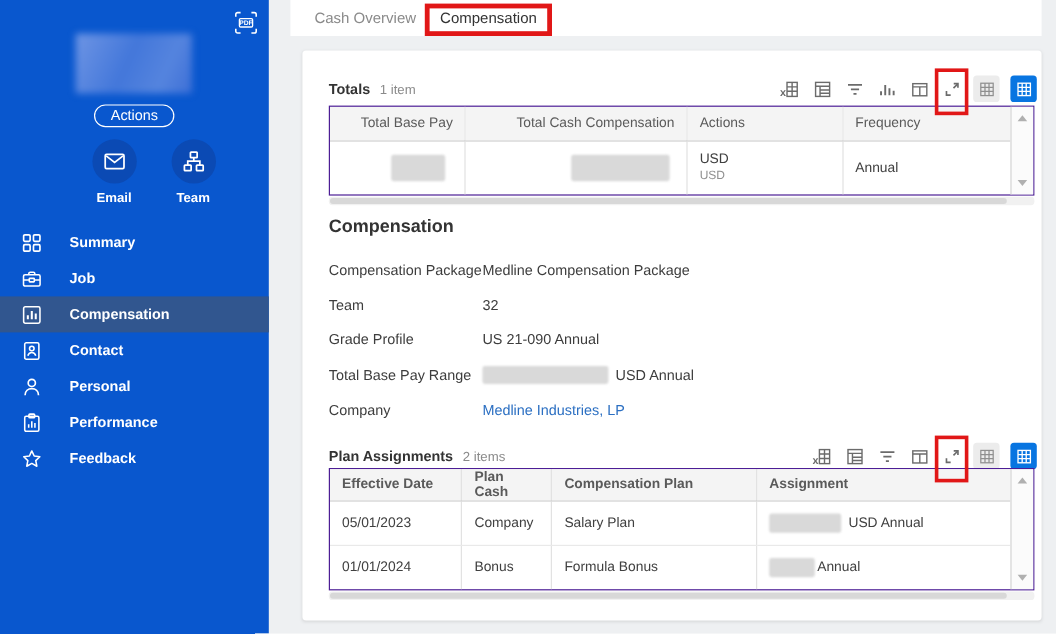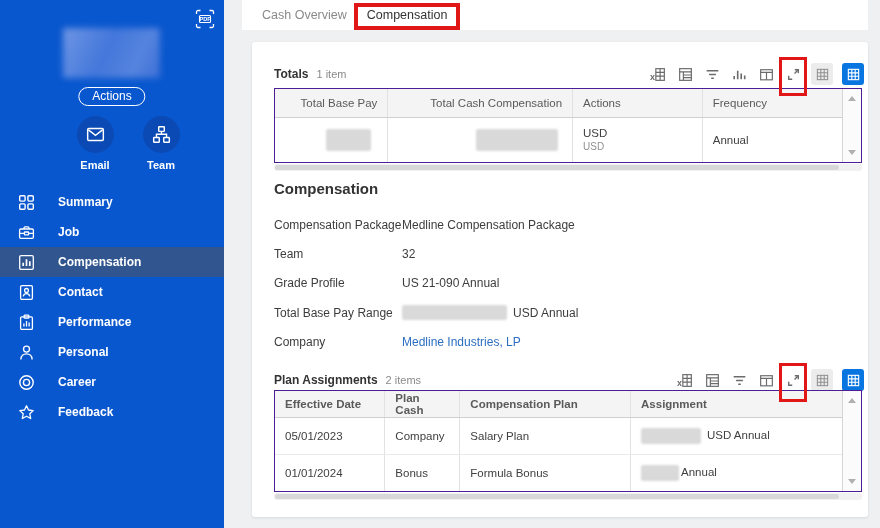--- a/index.html
+++ b/index.html
@@ -174,45 +174,36 @@
         <svg width="17" height="17" viewBox="0 0 17 17" fill="none" stroke="#fff" stroke-width="1.3">
           <rect x="2.6" y="1.6" width="11.8" height="13.8" rx="1.3"></rect>
           <circle cx="8.5" cy="6.4" r="1.9"></circle>
           <path d="M5.2 12.4 c0.5 -1.9 1.7 -2.7 3.3 -2.7 s2.8 0.8 3.3 2.7"></path>
         </svg>
       </span>
       <span class="mi-label">Contact</span>
     </div>
     <div class="menu-item">
       <span class="mi-icon">
+        <svg width="17" height="17" viewBox="0 0 17 17" fill="none" stroke="#fff" stroke-width="1.4">
+          <circle cx="8.5" cy="5.1" r="3"></circle>
+          <path d="M2.9 15.4 c0 -3.5 2.5 -5.5 5.6 -5.5 s5.6 2 5.6 5.5"></path>
+        </svg>
+      </span>
+      <span class="mi-label">Personal</span>
+    </div>
+    <div class="menu-item">
+      <span class="mi-icon">
         <svg width="17" height="17" viewBox="0 0 17 17" fill="none" stroke="#fff" stroke-width="1.3">
           <rect x="2.6" y="2.9" width="11.8" height="12.5" rx="1.2"></rect>
           <rect x="6.1" y="1.1" width="4.8" height="3.1" rx="0.8"></rect>
           <path d="M5.9 12.4 V9.6 M8.5 12.4 V7.1 M11.1 12.4 V8.5"></path>
         </svg>
       </span>
       <span class="mi-label">Performance</span>
-    </div>
-    <div class="menu-item">
-      <span class="mi-icon">
-        <svg width="17" height="17" viewBox="0 0 17 17" fill="none" stroke="#fff" stroke-width="1.4">
-          <circle cx="8.5" cy="5.1" r="3"></circle>
-          <path d="M2.9 15.4 c0 -3.5 2.5 -5.5 5.6 -5.5 s5.6 2 5.6 5.5"></path>
-        </svg>
-      </span>
-      <span class="mi-label">Personal</span>
-    </div>
-    <div class="menu-item">
-      <span class="mi-icon">
-        <svg width="17" height="17" viewBox="0 0 17 17" fill="none" stroke="#fff" stroke-width="1.4">
-          <circle cx="8.5" cy="8.5" r="6.7"></circle>
-          <circle cx="8.5" cy="8.5" r="3.1"></circle>
-        </svg>
-      </span>
-      <span class="mi-label">Career</span>
     </div>
     <div class="menu-item">
       <span class="mi-icon">
         <svg width="17" height="17" viewBox="0 0 17 17" fill="none" stroke="#fff" stroke-width="1.3" stroke-linejoin="round">
           <path d="M8.5 1.8 L10.5 6 L15.2 6.6 L11.8 9.8 L12.7 14.5 L8.5 12.2 L4.3 14.5 L5.2 9.8 L1.8 6.6 L6.5 6 Z"></path>
         </svg>
       </span>
       <span class="mi-label">Feedback</span>
     </div>
   </nav>

